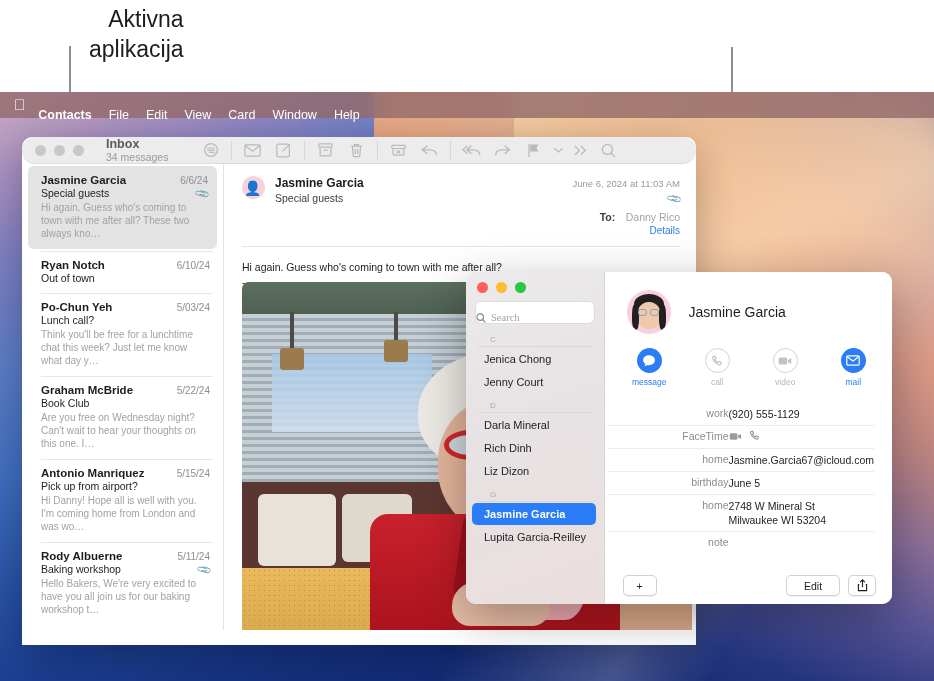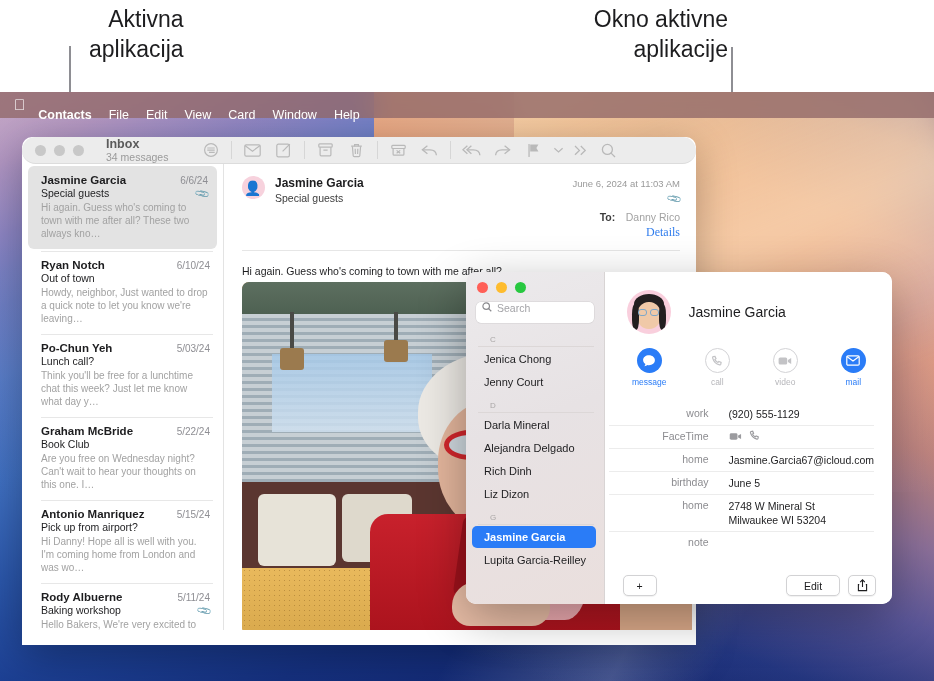--- a/index.html
+++ b/index.html
@@ -164,21 +164,21 @@
   }
   #mail-head .meta { flex:1; }
   #mail-head .l1 { display:flex; justify-content:space-between; align-items:baseline; }
   #mail-head .sender { font-size: 12px; font-weight:bold; color:#1d1d1f; }
   #mail-head .stamp { font-size: 9.5px; color:#9a9a9a; }
   #mail-head .l2 { display:flex; justify-content:space-between; align-items:center; margin-top:2px;}
   #mail-head .subject { font-size: 10.5px; color:#3c3c3c; }
   #mail-head .l3 { display:flex; justify-content:space-between; align-items:flex-end; margin-top:3px;flex-direction:column;}
   #mail-head .tolabel { font-size:10.5px; font-weight:bold; color:#3c3c3c; margin-right:6px;}
   #mail-head .toval { font-size:10.5px; color:#a2a2a2; }
-  #mail-head .details { font-size:12px; color:#2f7ced;font-family:Liberation Serif, serif; }
+  #mail-head .details { font-size:10px; color:#2f7ced; }
   #mail-head .hr { height:1px; background:#e6e6e6; margin-top:10px; }
   #mail-text { padding: 10px 18px 0 18px; font-size: 10.5px; color:#1d1d1f; line-height:20px; }
 
   
   #mail-photo {
     position:absolute; left: 18px; top: 118px; width: 450px; height: 352px;
     border-radius: 7px; overflow:hidden; background:#c8a06a;
   }
   .ph { position:absolute; }
   #ph-ceiling { left:0; top:0; width:100%; height:32px; background:linear-gradient(#5d6f60,#4e6152); }
@@ -226,22 +226,23 @@
     display:flex;
   }
   #c-sidebar {
     width: 147px; background: linear-gradient(160deg,#eceaec 0%,#e7e2e4 45%,#eadfdd 100%);
     border-right: 1px solid #d8d4d4;
     padding-top: 10px;
   }
   #c-sidebar .traffic { margin-left: 11px; margin-bottom: 9px; }
   #c-search {
     margin: 0 10px 8px 10px; height: 21px; background:#fff;
-    border-radius: 5px; display:flex; align-items:flex-start; padding: 0 6px;
+    border-radius: 5px; display:flex; align-items:flex-end; padding: 0 0;
     box-shadow: 0 0 0 0.5px rgba(0,0,0,0.10);
+    font-family: Liberation Serif, serif;
   }
   #c-search .mag { color:#8a8a8e; margin-right: 5px; display:flex; }
   #c-search .ph { font-size: 10.5px; color:#a3a3a7; position: static;}
   .c-group {
     font-size: 8px; color:#a9a6a6; padding: 4px 0 2px 12px;
     border-bottom: 1px solid #dcd7d7; margin: 4px 10px 0 12px;
     letter-spacing: .2px;
   }
   .c-item {
     font-size: 11px; color:#1d1d1f; padding: 5px 0 5px 12px;
@@ -272,21 +273,21 @@
     margin: 0 auto 4px auto;
   }
   .c-act.on .circ { background:#2a7cf7; color:#fff; }
   .c-act.off .circ { border: 1.3px solid #d3d3d6; color:#c3c3c6; }
   .c-act .lbl { font-size: 8.5px; }
   .c-act.on .lbl { color:#2a7cf7; }
   .c-act.off .lbl { color:#b6b6ba; }
 
   #c-fields { margin: 16px 18px 0 4px; }
   .c-field { display:flex; padding: 4px 0 4px 0; border-bottom: 1px solid #ececec; }
-  .c-field .k { width: 120px; text-align:right; font-size: 10.5px; color:#8c8c90; padding-right: 20px; flex:none;}
+  .c-field .k { width: 120px; text-align:right; font-size: 10.5px; color:#8c8c90; padding-right: 0; flex:none;}
   .c-field .v { font-size: 10.5px; color:#1d1d1f; line-height: 14px; }
   .c-field .v .ico { display:inline-flex; gap:7px; color:#9b9b9f; align-items:center;}
 
   #c-bottom { position:absolute; left:0; right:0; bottom: 8px; display:flex; align-items:center; padding: 0 16px 0 18px; }
   .cbtn {
     height: 21px; border:0.5px solid #d2d2d4; border-radius:5px; background:#fff;
     display:flex; align-items:center; justify-content:center;
     font-size: 10.5px; color:#1d1d1f; box-shadow: 0 0.5px 1px rgba(0,0,0,0.06);
   }
   #btn-add { width: 34px; }
@@ -294,22 +295,20 @@
   #btn-edit { width: 54px; margin-right: 8px; }
   #btn-share { width: 28px; }
 </style>
 </head>
 <body>
 
 <div id="root">
 
   <div class="annot" id="annot-left">Aktivna
 aplikacija</div>
-  <div class="annot" id="annot-right">Okno aktivne
-aplikacije</div>
   <div class="leader" id="leader-left"></div>
   <div class="leader" id="leader-right"></div>
 
   <div id="desktop">
     <div id="wallpaper"></div>
     <div id="wall-left-cool"></div>
     <div id="wall-warm"></div>
     <div id="wall-warm2"></div>
     <div id="wall-streak"></div>
   </div>
@@ -444,21 +443,20 @@
           <div class="prev">Hi again. Guess who's coming to town with me after all? These two always kno…</div>
         </div>
         <div class="msg">
           <div class="row1">
               <span class="from">Ryan Notch</span>
               <span class="date">6/10/24</span>
             </div>
           <div class="row2">
               <span class="subj">Out of town</span>
             </div>
-          <div class="prev">Howdy, neighbor, Just wanted to drop a quick note to let you know we're leaving…</div>
         </div>
         <div class="msg">
           <div class="row1">
               <span class="from">Po-Chun Yeh</span>
               <span class="date">5/03/24</span>
             </div>
           <div class="row2">
               <span class="subj">Lunch call?</span>
             </div>
           <div class="prev">Think you'll be free for a lunchtime chat this week? Just let me know what day y…</div>
@@ -579,21 +577,20 @@
         </span>
         <span class="ph">Search</span>
       </div>
 
       <div class="c-group">C</div>
       <div class="c-item">Jenica Chong</div>
       <div class="c-item">Jenny Court</div>
 
       <div class="c-group">D</div>
       <div class="c-item">Darla Mineral</div>
-      <div class="c-item">Alejandra Delgado</div>
       <div class="c-item">Rich Dinh</div>
       <div class="c-item">Liz Dizon</div>
 
       <div class="c-group">G</div>
       <div class="c-item sel">Jasmine Garcia</div>
       <div class="c-item">Lupita Garcia-Reilley</div>
     </div>
 
     <div id="c-detail">
       <div id="c-head">

